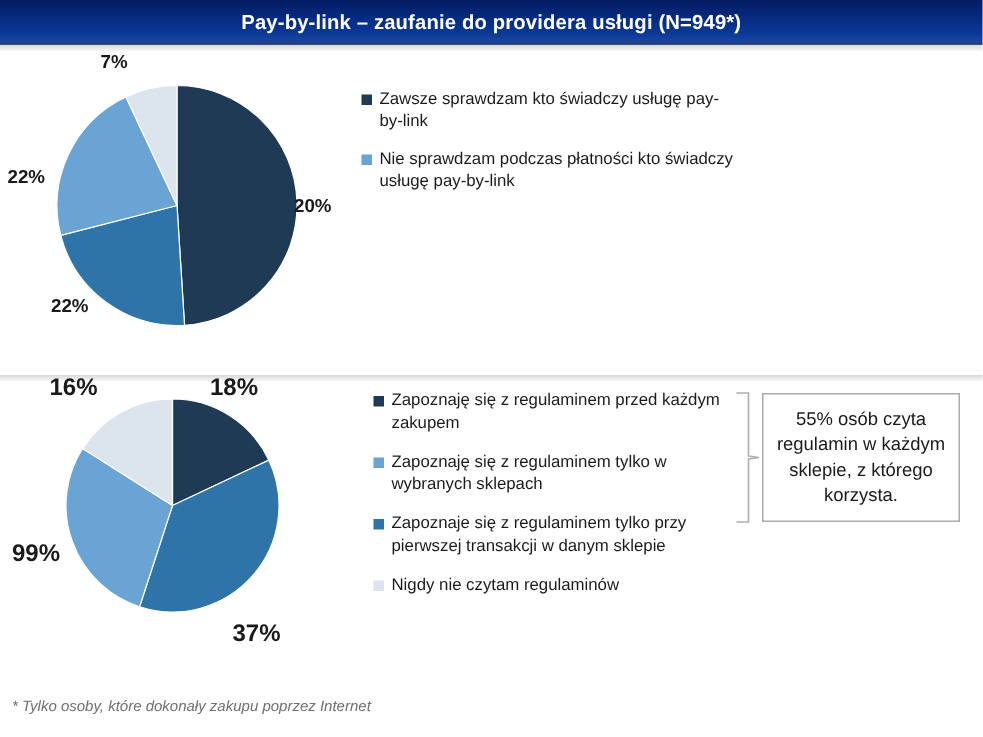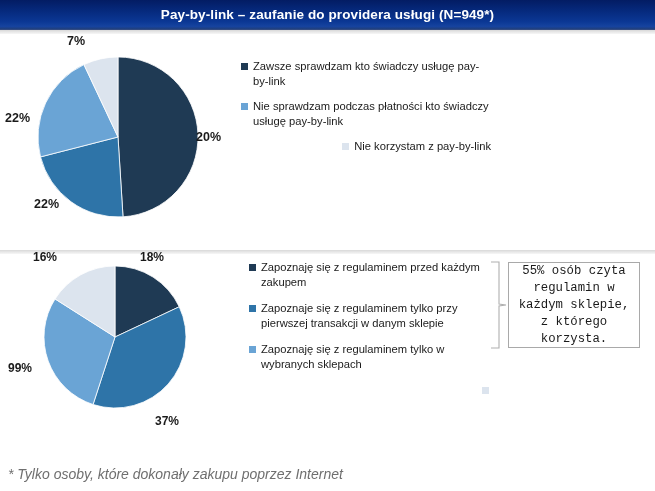--- a/index.html
+++ b/index.html
@@ -73,34 +73,33 @@
 
   .pie-svg { display: block; overflow: visible; }
 
   .pct {
     position: absolute;
     font-size: 12.5px;
     font-weight: bold;
     color: #1a1a1a;
     white-space: nowrap;
   }
-  #pie-wrap-2 .pct { font-size: 12px; }
+  #pie-wrap-2 .pct { font-size: 16px; }
 
   
   .legend {
     position: absolute;
   }
   #legend-1 { left: 241px; top: 25px; width: 250px; }
   #legend-2 { left: 249px; top: 6px; width: 245px; }
 
   .legend-item {
     display: flex;
     align-items: flex-start;
     margin-bottom: 11px;
-    justify-content: flex-end;
   }
   #legend-2 .legend-item { margin-bottom: 12px; }
 
   .legend-swatch {
     width: 7px;
     height: 7px;
     flex: 0 0 7px;
     margin-top: 4px;
     margin-right: 5px;
   }
@@ -123,38 +122,37 @@
     display: flex;
     align-items: center;
     justify-content: center;
     padding: 2px 6px;
   }
   #callout-box .callout-text {
     font-size: 12.3px;
     line-height: 17px;
     color: #1a1a1a;
     text-align: center;
-    font-family: Liberation Mono, monospace;
   }
 
   #callout-bracket {
     position: absolute;
     left: 489px;
     top: 7px;
     width: 18px;
     height: 88px;
     overflow: visible;
   }
 
   
   #footnote {
     position: absolute;
     left: 8px;
     top: 466px;
-    font-size: 14px;
+    font-size: 10px;
     font-style: italic;
     color: #6f6f6f;
     white-space: nowrap;
   }
 </style>
 </head>
 <body>
 
 <section class="panel" id="panel-1">
 
@@ -182,24 +180,20 @@
 
     <div class="legend" id="legend-1">
       <div class="legend-item">
         <span class="legend-swatch" style="background:#1f3a54"></span>
         <span class="legend-label">Zawsze sprawdzam kto świadczy usługę pay-by-link</span>
       </div>
       <div class="legend-item">
         <span class="legend-swatch" style="background:#6aa4d5"></span>
         <span class="legend-label">Nie sprawdzam podczas płatności kto świadczy usługę pay-by-link</span>
       </div>
-      <div class="legend-item">
-        <span class="legend-swatch" style="background:#dce4ee"></span>
-        <span class="legend-label">Nie korzystam z pay-by-link</span>
-      </div>
     </div>
 
   </div>
 </section>
 
 <section class="panel" id="panel-2">
 
   <div class="title-underline"></div>
 
   <div class="chart-body" id="body-2">
@@ -218,29 +212,30 @@
       <span class="pct" style="left:-36px; top:95px;">99%</span>
       <span class="pct" style="left:-11px; top:-16px;">16%</span>
     </div>
 
     <div class="legend" id="legend-2">
       <div class="legend-item">
         <span class="legend-swatch" style="background:#1f3a54"></span>
         <span class="legend-label">Zapoznaję się z regulaminem przed każdym zakupem</span>
       </div>
       <div class="legend-item">
+        <span class="legend-swatch" style="background:#6aa4d5"></span>
+        <span class="legend-label">Zapoznaję się z regulaminem tylko w wybranych sklepach</span>
+      </div>
+      <div class="legend-item">
         <span class="legend-swatch" style="background:#2e74a8"></span>
         <span class="legend-label">Zapoznaje się z regulaminem tylko przy pierwszej transakcji w danym sklepie</span>
       </div>
       <div class="legend-item">
-        <span class="legend-swatch" style="background:#6aa4d5"></span>
-        <span class="legend-label">Zapoznaję się z regulaminem tylko w wybranych sklepach</span>
-      </div>
-      <div class="legend-item">
         <span class="legend-swatch" style="background:#dce4ee"></span>
+        <span class="legend-label">Nigdy nie czytam regulaminów</span>
       </div>
     </div>
 
     <svg id="callout-bracket" width="18" height="88" viewBox="0 0 18 88">
       <path d="M2 1 L10 1 L10 43 L17 44 L10 45 L10 87 L2 87" fill="none" stroke="#b0b0b0" stroke-width="1.1"></path>
     </svg>
 
     <div id="callout-box">
       <span class="callout-text">55% osób czyta regulamin w każdym sklepie, z którego korzysta.</span>
     </div>

